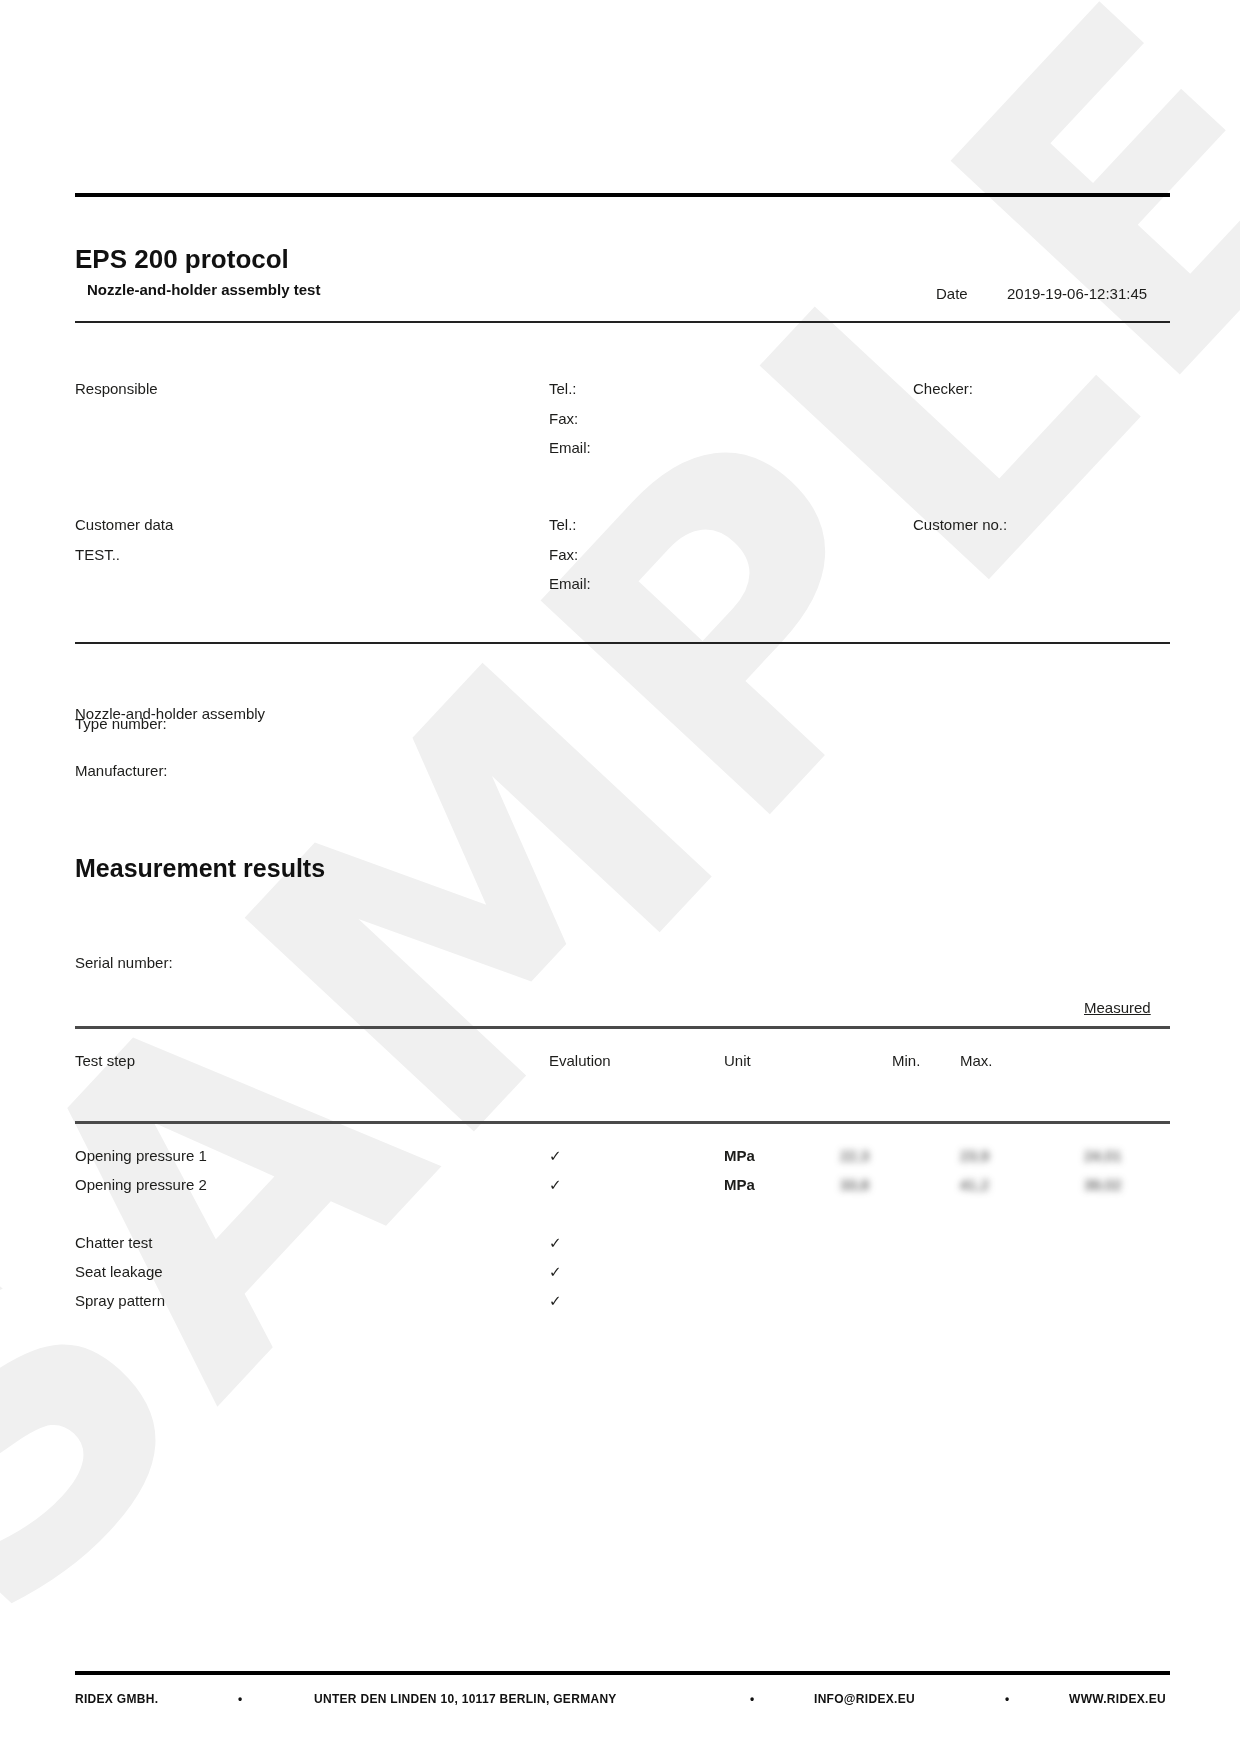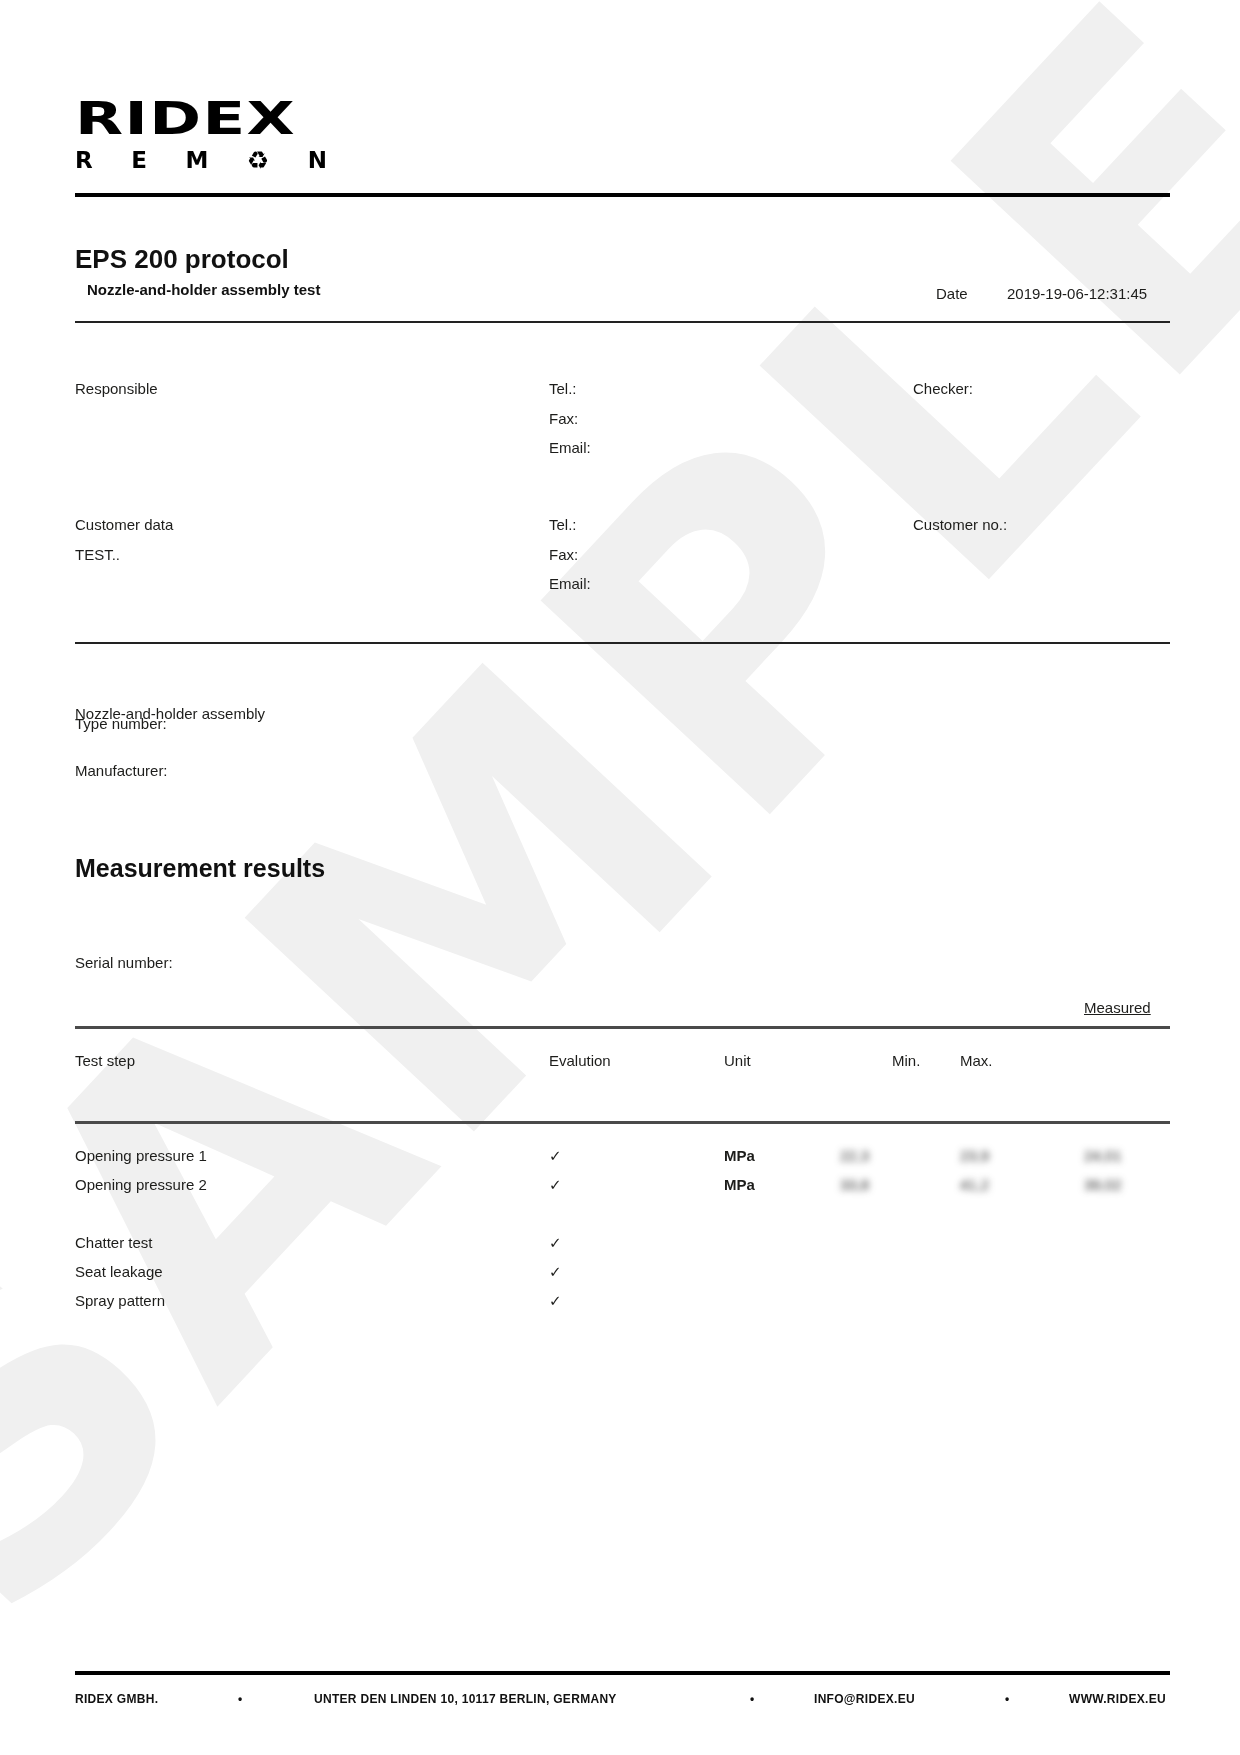--- a/index.html
+++ b/index.html
@@ -66,30 +66,20 @@
   
   .footer-item{position:absolute;top:1692px;font-size:12px;font-weight:700;letter-spacing:0.3px;white-space:nowrap;z-index:2;color:#111;}
 </style>
 </head>
 <body>
 
 <div class="page">
 
   <div class="watermark">SAMPLE</div>
 
-  <div class="logo">
-    <div class="logo-brand">RIDEX</div>
-    <div class="logo-reman">
-      <span>R</span>
-      <span>E</span>
-      <span>M</span>
-      <span class="recycle">♻</span>
-      <span>N</span>
-    </div>
-  </div>
 
   <div class="rule rule-heavy" style="top:193px;"></div>
 
   <div class="abs z title" style="left:75px;top:243px;">EPS 200 protocol</div>
   <div class="abs z subtitle" style="left:75px;top:281px;margin-left:12px;">Nozzle-and-holder assembly test</div>
   <div class="abs z body-text" style="left:936px;top:285px;">Date</div>
   <div class="abs z body-text" style="left:1007px;top:285px;">2019-19-06-12:31:45</div>
 
   <div class="rule rule-thin" style="top:321px;"></div>
 

